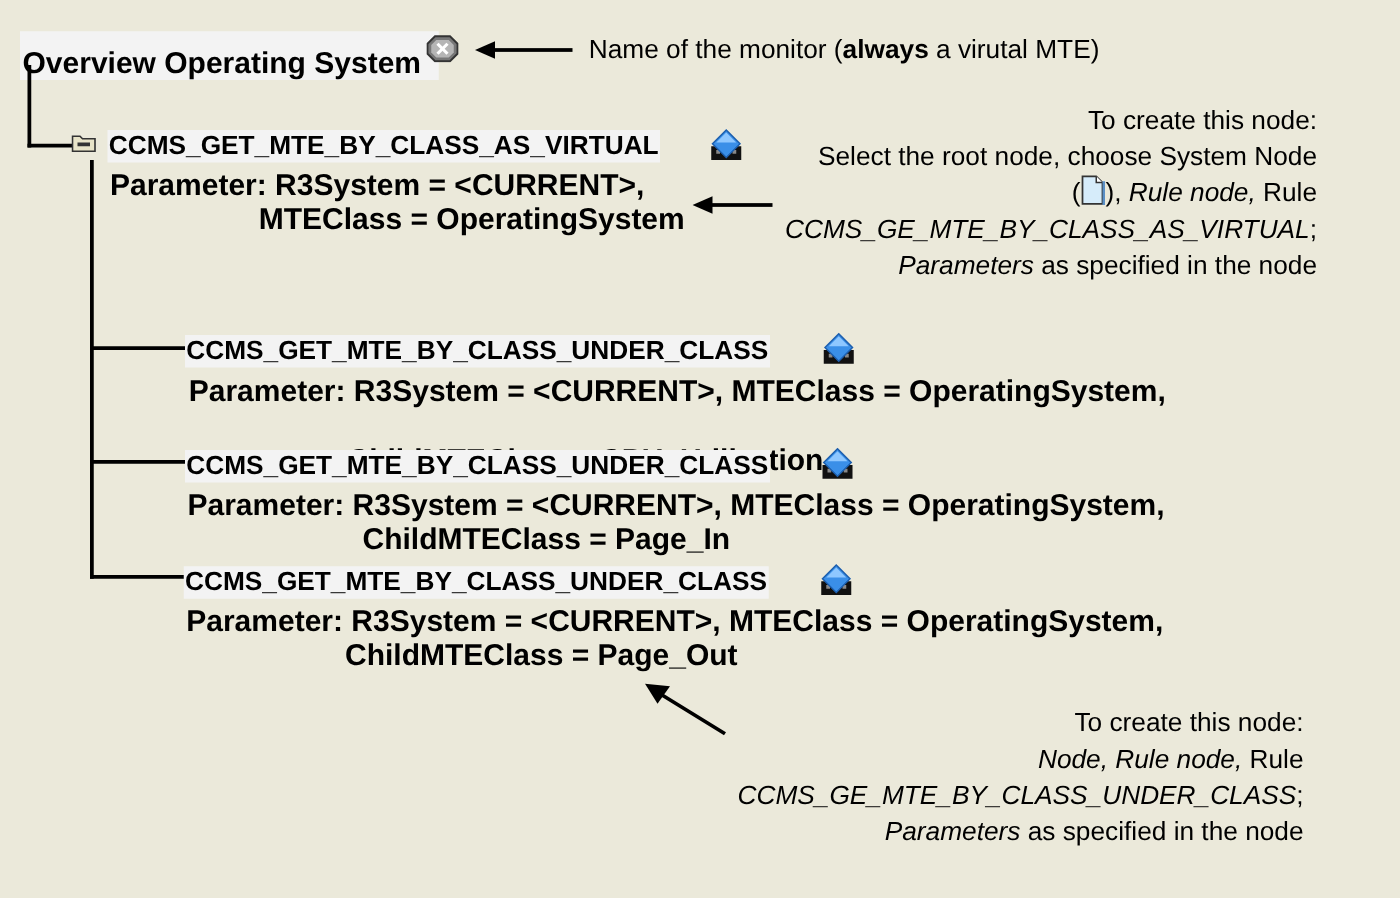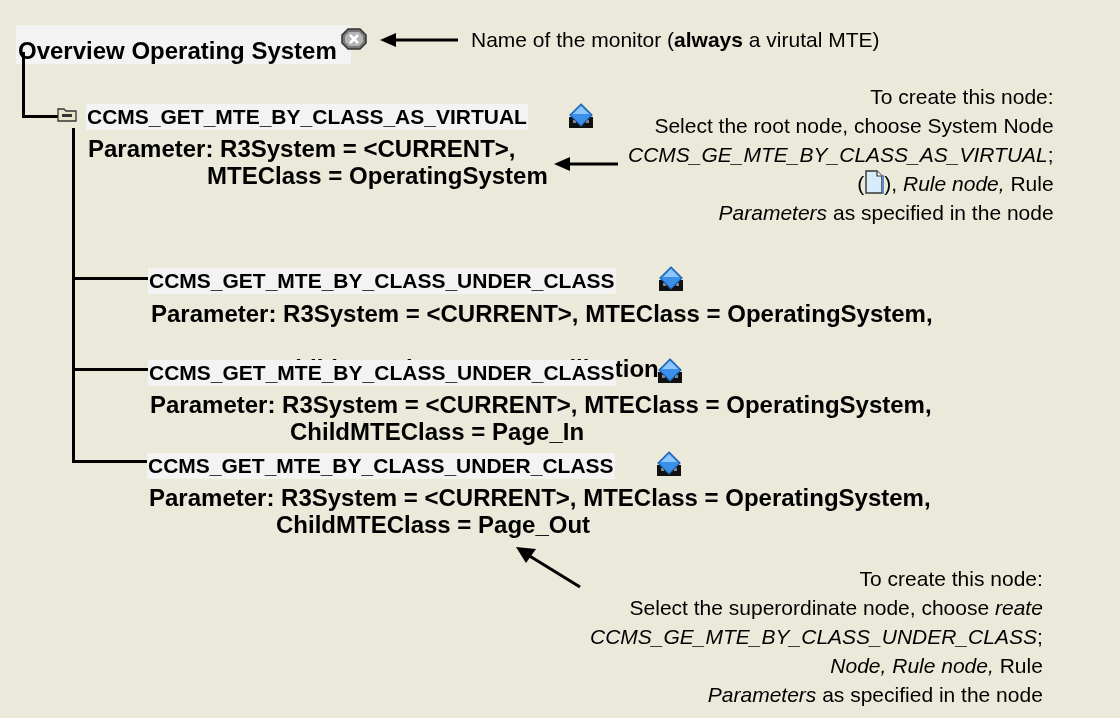--- a/index.html
+++ b/index.html
@@ -93,30 +93,30 @@
 <span class="abs" style="left:554px; top:156px;">
   <svg width="66" height="16" viewBox="0 0 66 16">
     <polygon points="0,8 16,1 16,15" fill="#000"></polygon>
     <rect x="14" y="6.5" width="50" height="3" fill="#000"></rect>
   </svg>
 </span>
 
 <div class="note" style="left:628px; top:82px;">
   <div>To create this node:</div>
   <div>Select the root node, choose System Node</div>
-  <div><i>CCMS_GE_MTE_BY_CLASS_AS_VIRTUAL</i><span>;</span></div>
   <div>
     <span>(</span><span style="display:inline-block; vertical-align:-3px;">
       <svg width="20" height="24" viewBox="0 0 20 24">
         <path d="M2,1 L13,1 L18,6 L18,23 L2,23 Z" fill="#d6ecfa" stroke="#333" stroke-width="1.4"></path>
         <path d="M13,1 L13,6 L18,6" fill="#fff" stroke="#333" stroke-width="1.2"></path>
         <rect x="18" y="5" width="2" height="19" fill="#5a8fc6"></rect>
       </svg>
     </span><span>), </span><i>Rule node,</i><span> Rule</span>
   </div>
+  <div><i>CCMS_GE_MTE_BY_CLASS_AS_VIRTUAL</i><span>;</span></div>
   <div><i>Parameters</i><span> as specified in the node</span></div>
 </div>
 
 <div class="node-title" style="left:148px; top:268px;">CCMS_GET_MTE_BY_CLASS_UNDER_CLASS</div>
 <span class="rule-icon" style="left:657px; top:266px;">
   <svg width="28" height="26" viewBox="0 0 28 26">
     <rect x="2" y="14" width="24" height="11" fill="#111"></rect>
     <rect x="6" y="17" width="3" height="3" fill="#888"></rect>
     <rect x="19" y="17" width="3" height="3" fill="#888"></rect>
     <polygon points="14,1 25,12 14,23 3,12" fill="#3a8fe8" stroke="#1d5fae" stroke-width="1.2"></polygon>
@@ -154,17 +154,16 @@
 
 <span class="abs" style="left:514px; top:545px;">
   <svg width="70" height="45" viewBox="0 0 70 45">
     <polygon points="2,2 22,4 12,18" fill="#000"></polygon>
     <line x1="14" y1="10" x2="66" y2="42" stroke="#000" stroke-width="3"></line>
   </svg>
 </span>
 
 <div class="note" style="left:590px; top:564px;">
   <div>To create this node:</div>
-  <div><span>Select the superordinate node, choose </span><i>reate</i></div>
+  <div><i>Node,</i><span> </span><i>Rule node,</i><span> Rule</span></div>
   <div><i>CCMS_GE_MTE_BY_CLASS_UNDER_CLASS</i><span>;</span></div>
-  <div><i>Node,</i><span> </span><i>Rule node,</i><span> Rule</span></div>
   <div><i>Parameters</i><span> as specified in the node</span></div>
 </div>
 
 </body></html>

